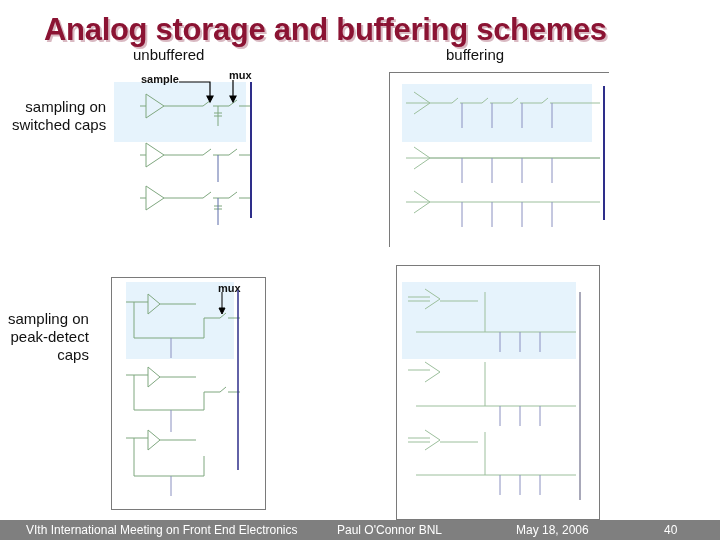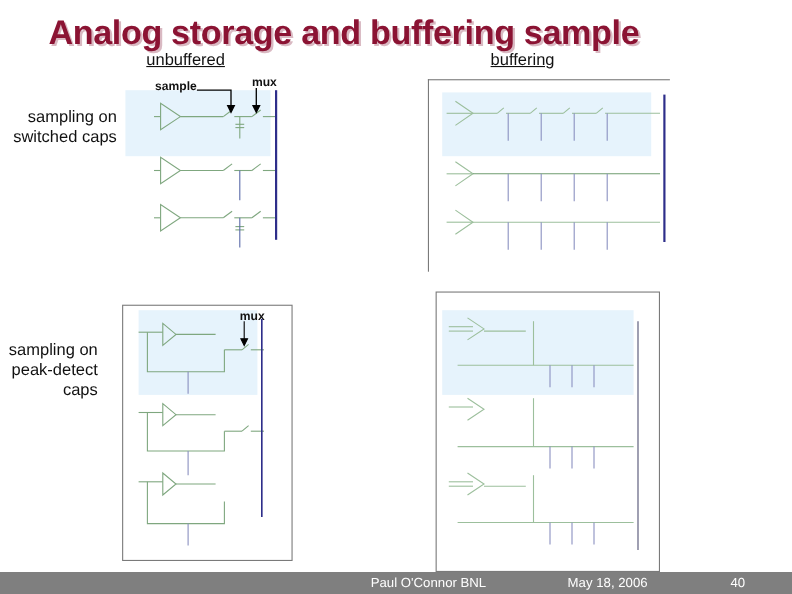--- a/index.html
+++ b/index.html
@@ -1,30 +1,30 @@
 <!DOCTYPE html>
 <html><head>
 <meta charset="utf-8">
 <style>
   * { margin:0; padding:0; box-sizing:border-box; }
   body { width:720px; height:540px; background:#ffffff; position:relative; overflow:hidden; font-family:"Liberation Sans", sans-serif; }
   .title { position:absolute; left:44px; top:12px; font-size:31px; font-weight:bold; color:#8b1333; text-shadow:2px 2px 0 #d9b9c2; letter-spacing:-0.3px; white-space:nowrap; }
-  .hdr { position:absolute; font-size:15px; color:#111;text-decoration:underline; }
+  .hdr { position:absolute; font-size:15px; color:#111; }
   .side { position:absolute; font-size:15px; color:#111; line-height:18px; white-space:pre;text-align:right; }
   .hl { position:absolute; background:#e6f3fc; }
   .frame { position:absolute; border:1px solid #7a7a7a; }
   .footer { position:absolute; left:0; top:520px; width:720px; height:20px; background:#7f7f7f; color:#fff; font-size:12px; }
   .footer span { position:absolute; top:3px; white-space:nowrap; }
   .lbl { position:absolute; font-size:11px; color:#111;font-weight:bold; }
   svg { position:absolute; left:0; top:0; }
 </style>
 </head>
 <body>
 
-<div class="title">Analog storage and buffering sample</div>
+<div class="title">Analog storage and buffering schemes</div>
 <div class="hdr" style="left:133px;top:46px;">unbuffered</div>
 <div class="hdr" style="left:446px;top:46px;">buffering</div>
 
 <div class="side" style="left:12px;top:98px;">sampling on
 switched caps</div>
 <div class="side" style="left:8px;top:310px;">sampling on
 peak-detect
  caps</div>
 
 <div class="hl" style="left:114px;top:82px;width:132px;height:60px;"></div>
@@ -179,16 +179,17 @@
       <line x1="520" y1="406" x2="520" y2="426"></line>
       <line x1="540" y1="406" x2="540" y2="426"></line>
     <line x1="500" y1="475" x2="500" y2="495"></line>
       <line x1="520" y1="475" x2="520" y2="495"></line>
       <line x1="540" y1="475" x2="540" y2="495"></line>
   </g>
   <line x1="580" y1="292" x2="580" y2="500" stroke="#6e6e8a" stroke-width="1.2"></line>
 </svg>
 
 <div class="footer">
+  <span style="left:26px;">VIth International Meeting on Front End Electronics</span>
   <span style="left:337px;">Paul O'Connor BNL</span>
   <span style="left:516px;">May 18, 2006</span>
   <span style="left:664px;">40</span>
 </div>
 
 </body></html>

